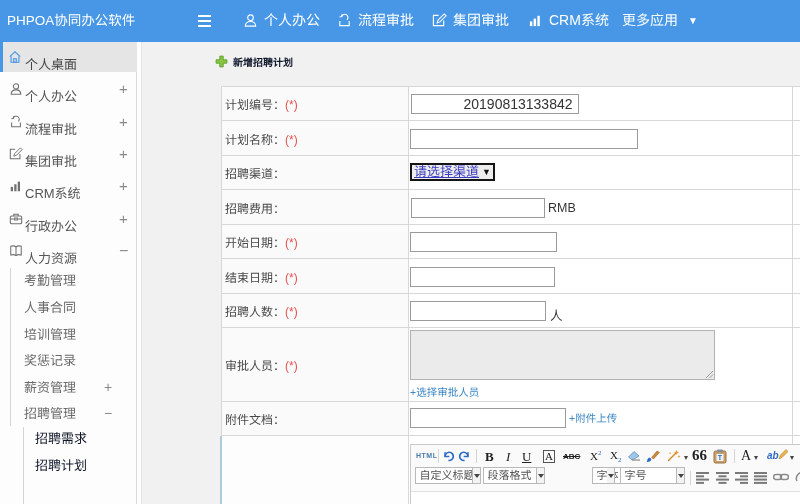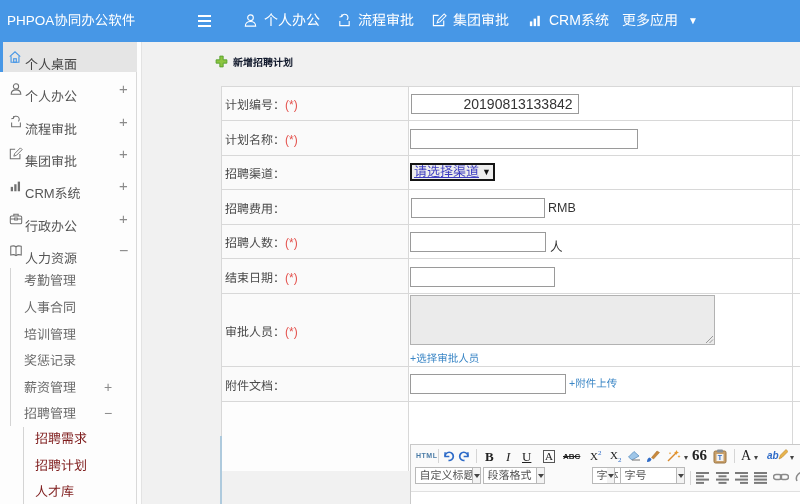--- a/index.html
+++ b/index.html
@@ -21,21 +21,21 @@
 .sb-item { position:absolute; left:0; width:137px; height:30px; line-height:30px; font-size:13px; color:#565656; }
 .sb-item .ico { position:absolute; left:9px; top:8px; width:14px; height:14px; }
 .sb-item .txt { position:absolute; left:25px; top:0;margin-top:8px; }
 .sb-item .pm { position:absolute; left:119px; top:0; color:#8a8a8a; font-size:15px; font-weight:400; }
 .sb-sel { background:#e5e5e5; border-left:3px solid #4797e6; }
 .sb-sel .ico { left:5px; }
 .sb-sel .txt { left:22px; color:#454545; }
 .sb-sub { position:absolute; left:0; width:137px; height:27px; line-height:27px; font-size:13px; color:#6b6b6b; }
 .sb-sub .txt { position:absolute; left:24px; top:0; }
 .sb-sub .pm { position:absolute; left:104px; top:0; color:#8a8a8a; font-size:14px; }
-.sb-sub2 { position:absolute; left:0; width:137px; height:26px; line-height:26px; font-size:13px; color:#7f1d1d; }
+.sb-sub2 { position:absolute; left:0; width:137px; height:26px; line-height:26px; font-size:13px; color:#0f172a; }
 .sb-sub2 .txt { position:absolute; left:35px; top:0; }
 .vline { position:absolute; background:#d4d4d4; width:1px; }
 
 #content { position:absolute; left:142px; top:42px; width:658px; height:462px; background:#f1f1f1; }
 #title { position:absolute; left:73px; top:12px; font-size:10px; font-weight:bold; color:#0f172a; }
 #title svg { vertical-align:-2px; margin-right:5px; }
 
 #ftable { position:absolute; left:79px; top:43.5px; width:579px; background:#fff; border-top:1px solid #d8d8d8; border-left:1px solid #d8d8d8; }
 .frow { position:relative; border-bottom:1px solid #d8d8d8; height:34.5px; background:#fff; }
 .frow .lbl { position:absolute; left:0; top:0; bottom:0; width:187px; background:#fafafa; border-right:1px solid #d8d8d8; font-size:12px; color:#4a4a4a; }
@@ -176,23 +176,20 @@
       <span class="txt">招聘管理</span>
       <span class="pm">−</span>
     </div>
   <div class="vline" style="left:23px; top:385px; height:77px"></div>
   <div class="sb-sub2" style="top:384px">
       <span class="txt">招聘需求</span>
     </div>
   <div class="sb-sub2" style="top:411px">
       <span class="txt">招聘计划</span>
     </div>
-  <div class="sb-sub2" style="top:437px">
-      <span class="txt">人才库</span>
-    </div>
 </div>
 
 <div id="content">
   <div id="title"><svg width="13" height="13" viewBox="0 0 14 14">
         <path d="M5.2 1.2h3.6v4h4v3.6h-4v4H5.2v-4h-4V5.2h4z" fill="#8cc540" stroke="#57a12e" stroke-width="1"></path>
       </svg>新增招聘计划</div>
   <div id="ftable">
     <div class="frow" id="r1">
       <div class="lbl">
           <span class="t">计划编号：<span class="red">(*)</span></span>
@@ -219,35 +216,43 @@
     </div>
     <div class="frow" id="r4">
       <div class="lbl">
           <span class="t">招聘费用：</span>
         </div>
       <div class="fld">
           <span class="inp" style="left:2px; top:7.5px; width:134px;"></span>
           <span class="unit" style="left:139px; top:11px">RMB</span>
         </div>
     </div>
+    <div class="frow" id="r5">
+      <div class="lbl">
+          <span class="t">开始日期：<span class="red">(*)</span></span>
+        </div>
+      <div class="fld">
+          <span class="inp" style="left:1px; top:7.5px; width:147px;"></span>
+        </div>
+    </div>
+    <div class="frow" id="r6">
+      <div class="lbl">
+          <span class="t">结束日期：<span class="red">(*)</span></span>
+        </div>
+      <div class="fld">
+          <span class="inp" style="left:1px; top:7.5px; width:145px;"></span>
+        </div>
+    </div>
     <div class="frow" id="r7">
       <div class="lbl">
           <span class="t">招聘人数：<span class="red">(*)</span></span>
         </div>
       <div class="fld">
           <span class="inp" style="left:1px; top:7.5px; width:136px;"></span>
           <span class="unit" style="left:141px; top:11px">人</span>
-        </div>
-    </div>
-    <div class="frow" id="r6">
-      <div class="lbl">
-          <span class="t">结束日期：<span class="red">(*)</span></span>
-        </div>
-      <div class="fld">
-          <span class="inp" style="left:1px; top:7.5px; width:145px;"></span>
         </div>
     </div>
     <div class="frow" id="r8" style="height:73.5px">
       <div class="lbl">
           <span class="t">审批人员：<span class="red">(*)</span></span>
         </div>
       <div class="fld">
         <div id="ta">
             <svg width="10" height="10" style="position:absolute;right:0;bottom:0" viewBox="0 0 10 10">
               <path d="M2 9L9 2M5.5 9L9 5.5" stroke="#999" stroke-width="1" fill="none"></path>

